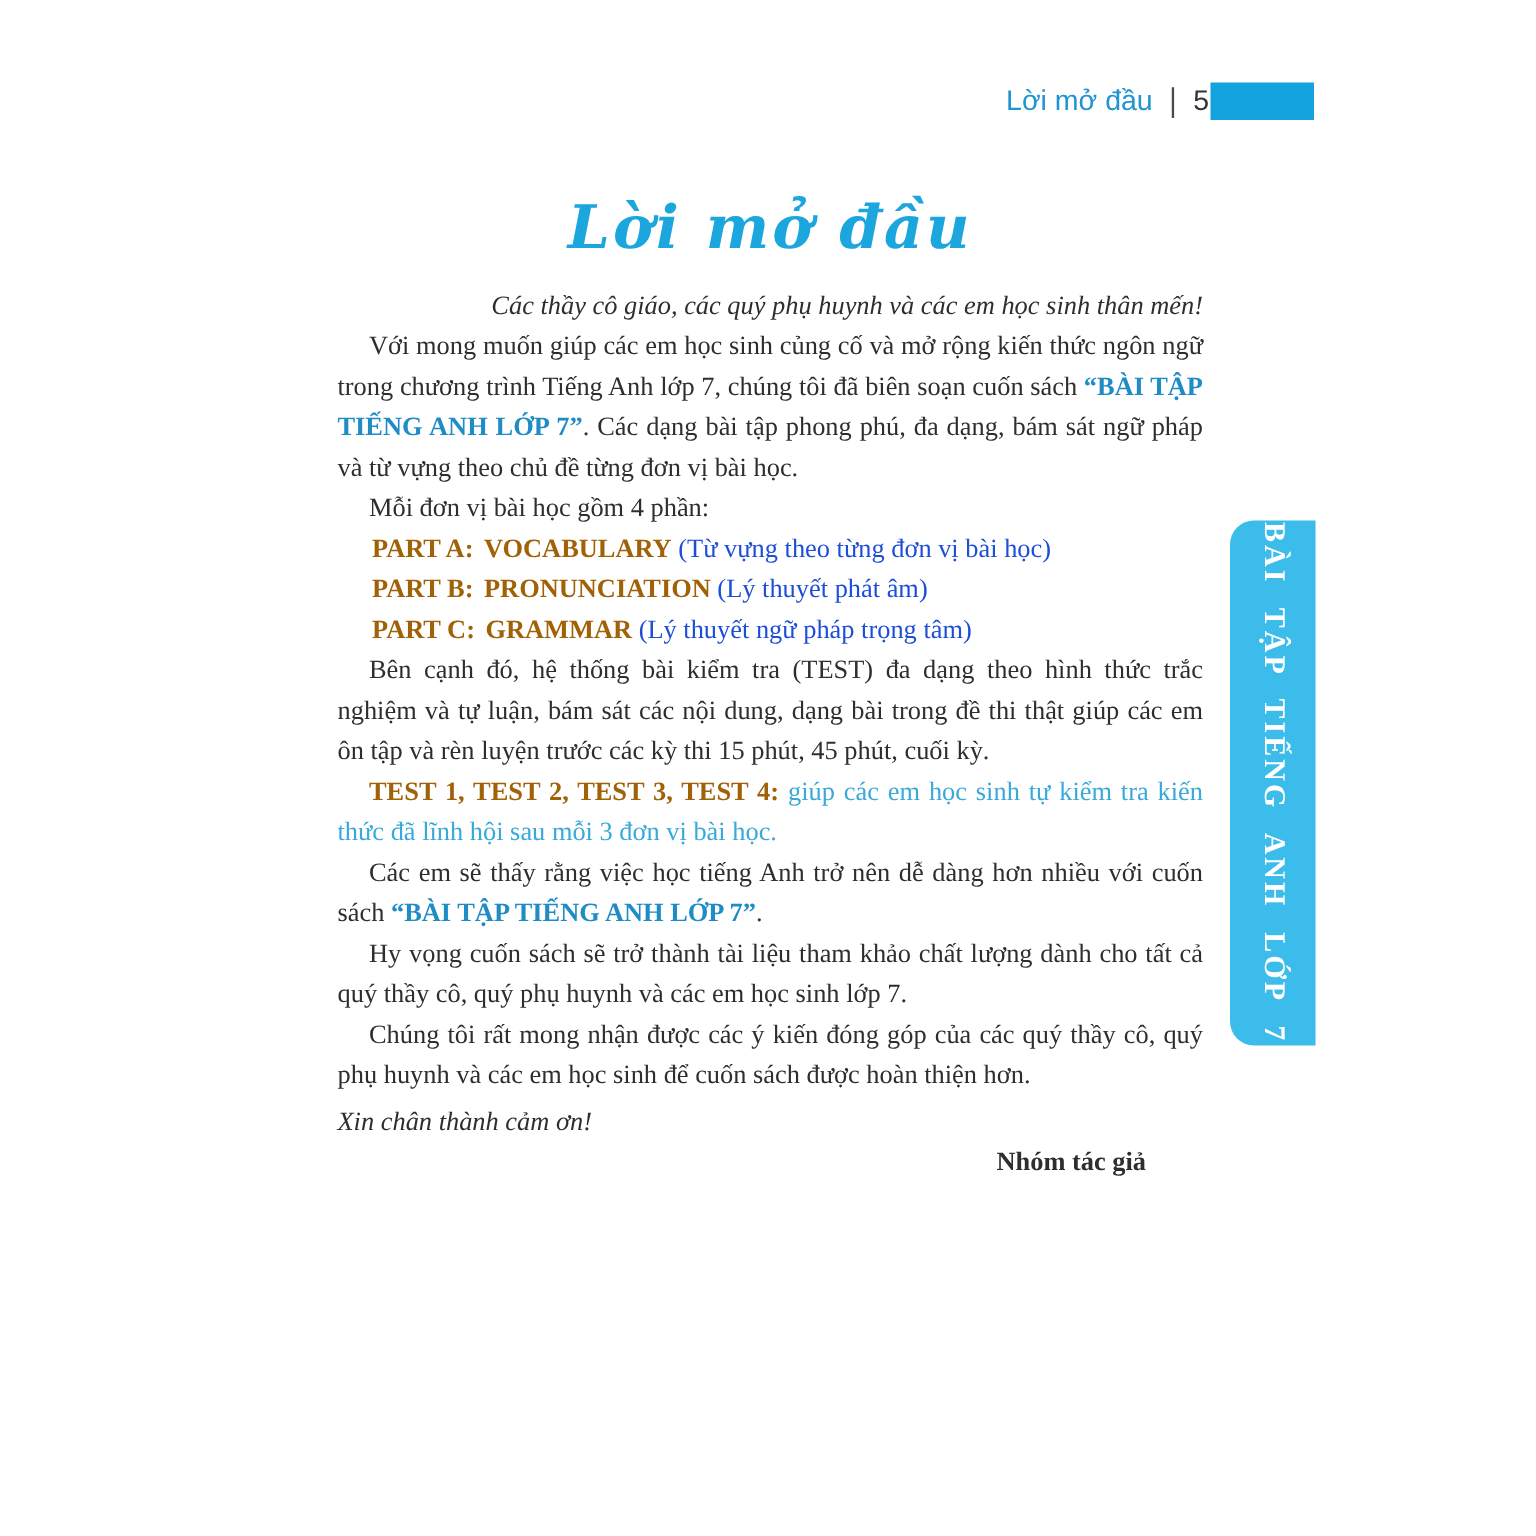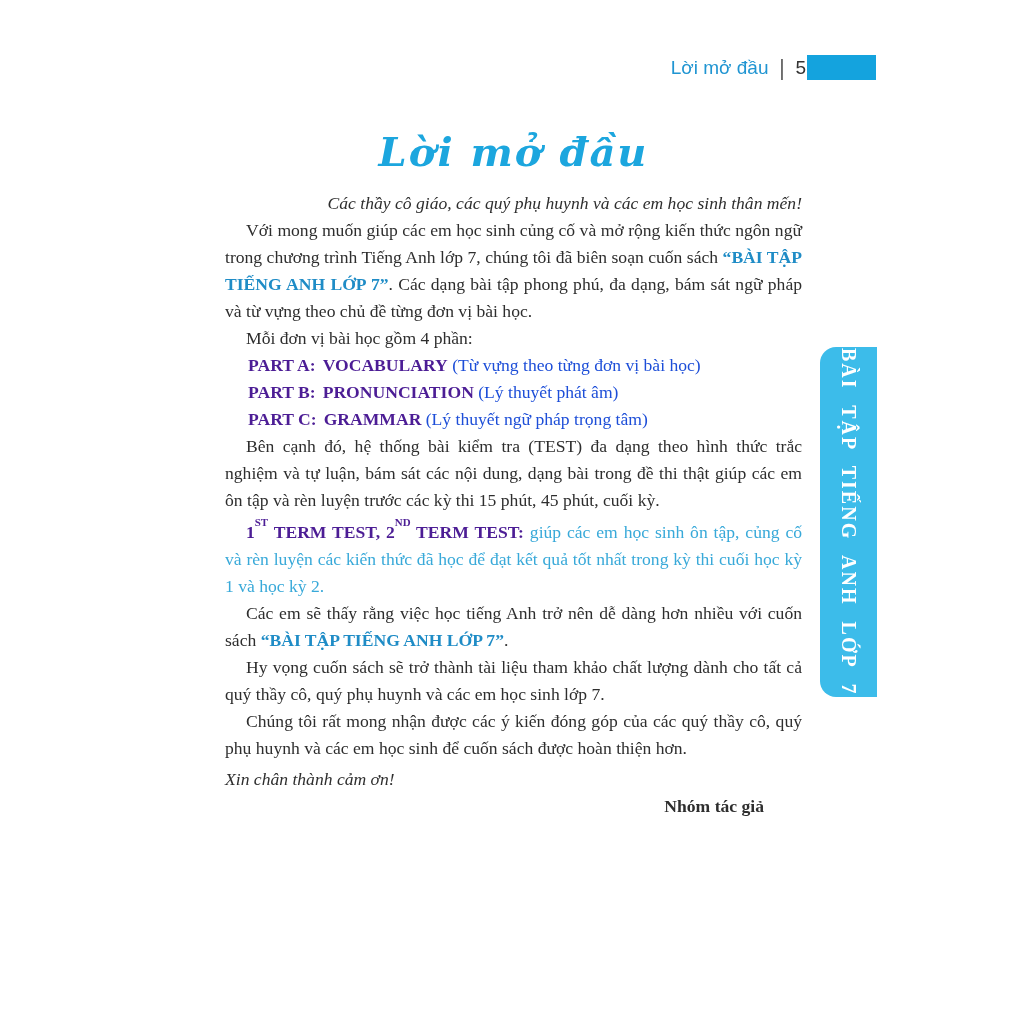--- a/index.html
+++ b/index.html
@@ -39,21 +39,21 @@
     font-style: italic; font-weight: bold;
     font-size: 40px; line-height: 48px;
     color: #1ca6de;
     letter-spacing: 2px;
     margin-bottom: 14px;
   }
   p { margin: 0; font-size: 17.6px; line-height: 27px; text-align: justify; text-indent: 21px; }
   .greeting { font-style: italic; text-align: right; }
 
   .blue-bold  { color: #1f8cc6; font-weight: bold; }
-  .blue-dark  { color: #4c1d95; font-weight: bold; }
+  .blue-dark  { color: #a16207; font-weight: bold; }
   .blue-light { color: #1d4ed8; }
   .blue-text  { color: #38a9d9; }
 
   .part-row {
     font-size: 17.6px; line-height: 27px;
     padding-left: 78px; text-indent: -55px;
     text-align: left;
   }
   .part-name { margin-left: 7px; }
 
@@ -113,22 +113,22 @@
 
   <div class="part-row"><span class="blue-dark">PART A:</span><span class="blue-dark part-name">VOCABULARY</span><span class="blue-light"> (Từ vựng theo từng đơn vị bài học)</span></div>
 
   <div class="part-row"><span class="blue-dark">PART B:</span><span class="blue-dark part-name">PRONUNCIATION</span><span class="blue-light"> (Lý thuyết phát âm)</span></div>
 
   <div class="part-row"><span class="blue-dark">PART C:</span><span class="blue-dark part-name">GRAMMAR</span><span class="blue-light"> (Lý thuyết ngữ pháp trọng tâm)</span></div>
 
 
   <p>Bên cạnh đó, hệ thống bài kiểm tra (TEST) đa dạng theo hình thức trắc nghiệm và tự luận, bám sát các nội dung, dạng bài trong đề thi thật giúp các em ôn tập và rèn luyện trước các kỳ thi 15 phút, 45 phút, cuối kỳ.</p>
 
+  <p><span class="blue-dark">TEST 1, TEST 2, TEST 3, TEST 4:</span><span class="blue-text"> giúp các em học sinh tự kiểm tra kiến thức đã lĩnh hội sau mỗi 3 đơn vị bài học.</span></p>
 
-  <p><span class="blue-dark"><span>1</span><sup class="ord">ST</sup><span> TERM TEST, 2</span><sup class="ord">ND</sup><span> TERM TEST:</span></span><span class="blue-text"> giúp các em học sinh ôn tập, củng cố và rèn luyện các kiến thức đã học để đạt kết quả tốt nhất trong kỳ thi cuối học kỳ 1 và học kỳ 2.</span></p>
 
   <p><span>Các em sẽ thấy rằng việc học tiếng Anh trở nên dễ dàng hơn nhiều với cuốn sách </span><span class="blue-bold">“BÀI TẬP TIẾNG ANH LỚP 7”</span><span>.</span></p>
 
   <p>Hy vọng cuốn sách sẽ trở thành tài liệu tham khảo chất lượng dành cho tất cả quý thầy cô, quý phụ huynh và các em học sinh lớp 7.</p>
 
   <p>Chúng tôi rất mong nhận được các ý kiến đóng góp của các quý thầy cô, quý phụ huynh và các em học sinh để cuốn sách được hoàn thiện hơn.</p>
 
   <p class="closing-thanks">Xin chân thành cảm ơn!</p>
 
   <p class="signature">Nhóm tác giả</p>

